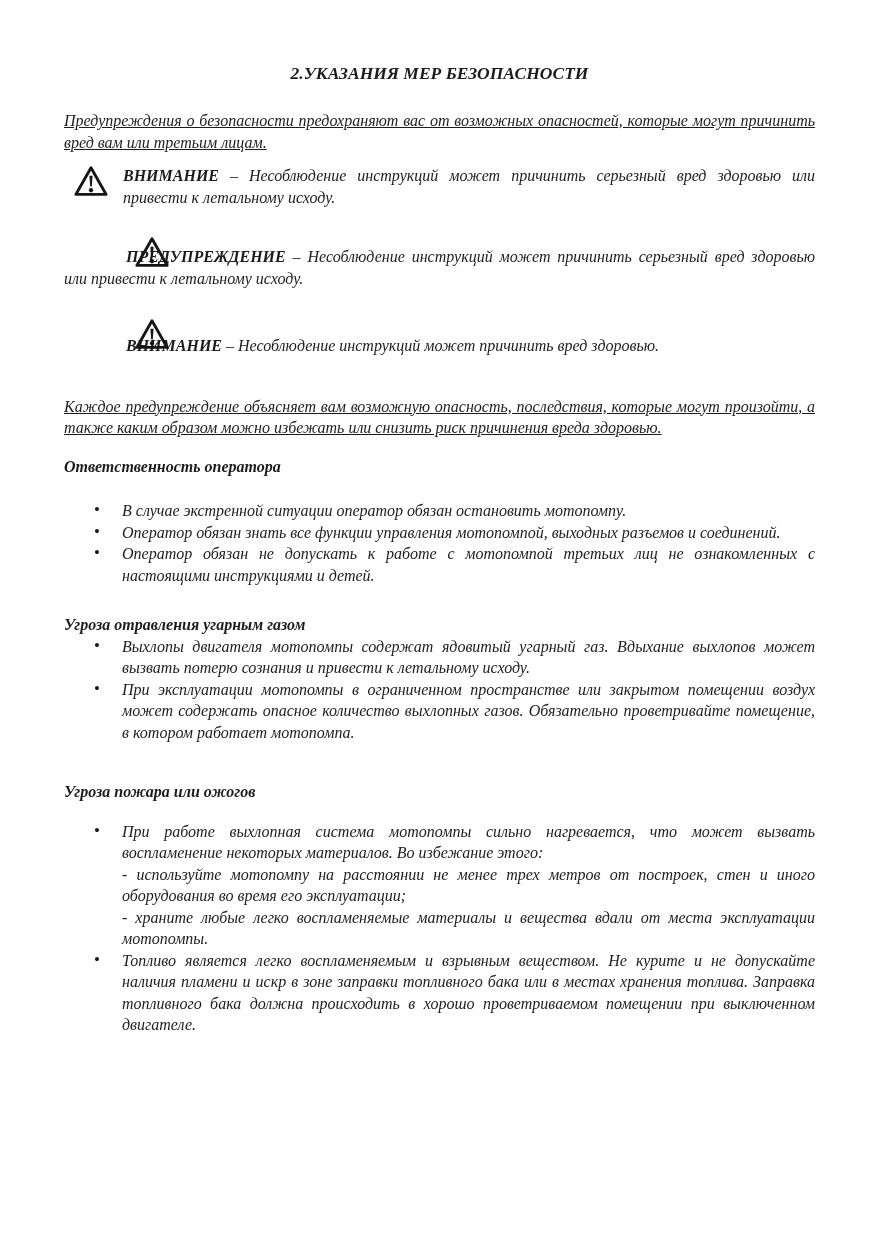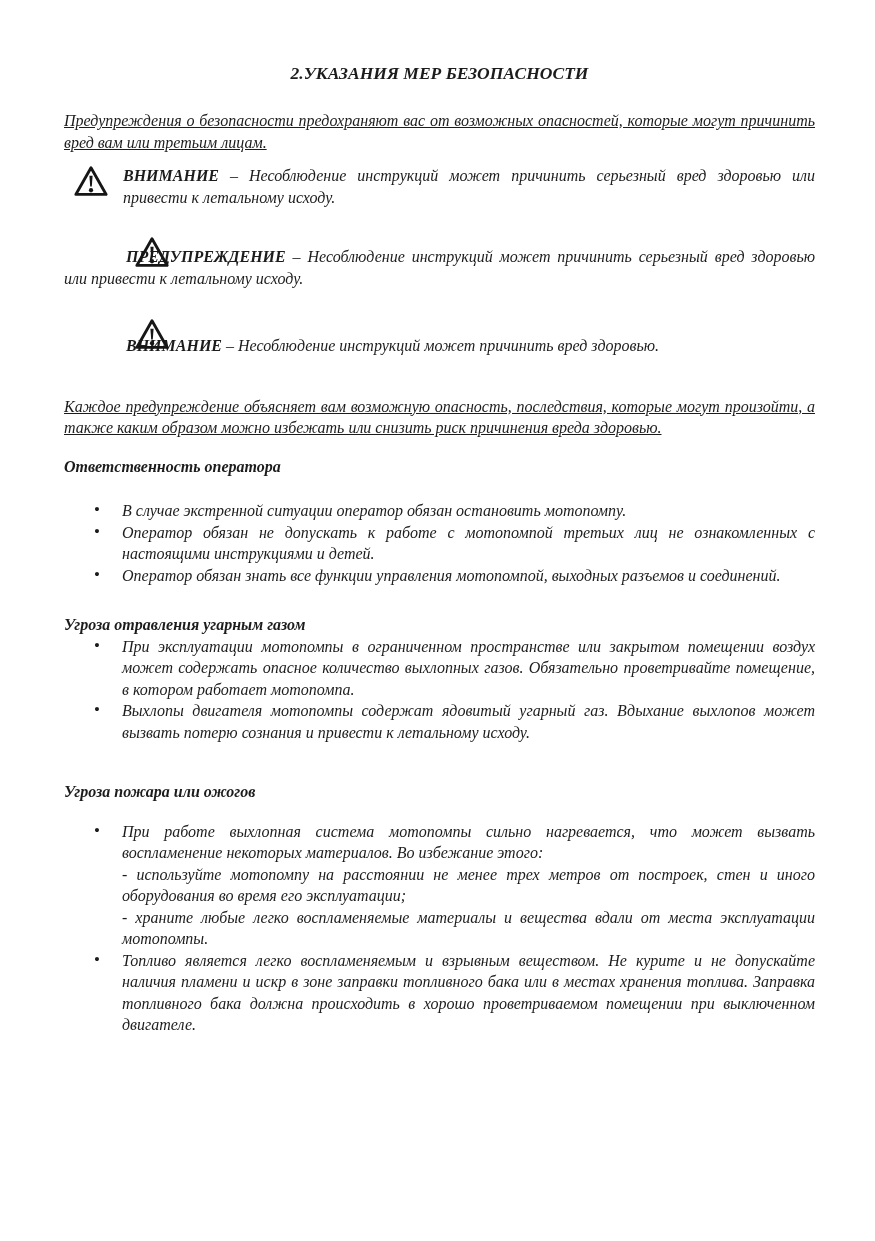--- a/index.html
+++ b/index.html
@@ -113,28 +113,28 @@
     </span>
     <b>ВНИМАНИЕ</b>
     <span>– Несоблюдение инструкций может причинить вред здоровью.</span>
   </div>
 
   <p class="para explanation">Каждое предупреждение объясняет вам возможную опасность, последствия, которые могут произойти, а также каким образом можно избежать или снизить риск причинения вреда здоровью.</p>
 
   <h2 class="section-heading h-1">Ответственность оператора</h2>
   <ul class="bullets ul-1">
     <li>В случае экстренной ситуации оператор обязан остановить мотопомпу.</li>
+    <li>Оператор обязан знать все функции управления мотопомпой, выходных разъемов и соединений.</li>
     <li>Оператор обязан не допускать к работе с мотопомпой третьих лиц не ознакомленных с настоящими инструкциями и детей.</li>
-    <li>Оператор обязан знать все функции управления мотопомпой, выходных разъемов и соединений.</li>
   </ul>
 
   <h2 class="section-heading h-2">Угроза отравления угарным газом</h2>
   <ul class="bullets ul-2">
+    <li>Выхлопы двигателя мотопомпы содержат ядовитый угарный газ. Вдыхание выхлопов может вызвать потерю сознания и привести к летальному исходу.</li>
     <li>При эксплуатации мотопомпы в ограниченном пространстве или закрытом помещении воздух может содержать опасное количество выхлопных газов. Обязательно проветривайте помещение, в котором работает мотопомпа.</li>
-    <li>Выхлопы двигателя мотопомпы содержат ядовитый угарный газ. Вдыхание выхлопов может вызвать потерю сознания и привести к летальному исходу.</li>
   </ul>
 
   <h2 class="section-heading h-3">Угроза пожара или ожогов</h2>
   <ul class="bullets ul-3">
     <li>
       <div class="sub-line">При работе выхлопная система мотопомпы сильно нагревается, что может вызвать воспламенение некоторых материалов. Во избежание этого:</div>
       <div class="sub-line">- используйте мотопомпу на расстоянии не менее трех метров от построек, стен и иного оборудования во время его эксплуатации;</div>
       <div class="sub-line">- храните любые легко воспламеняемые материалы и вещества вдали от места эксплуатации мотопомпы.</div>
     </li>
     <li>Топливо является легко воспламеняемым и взрывным веществом. Не курите и не допускайте наличия пламени и искр в зоне заправки топливного бака или в местах хранения топлива. Заправка топливного бака должна происходить в хорошо проветриваемом помещении при выключенном двигателе.</li>

